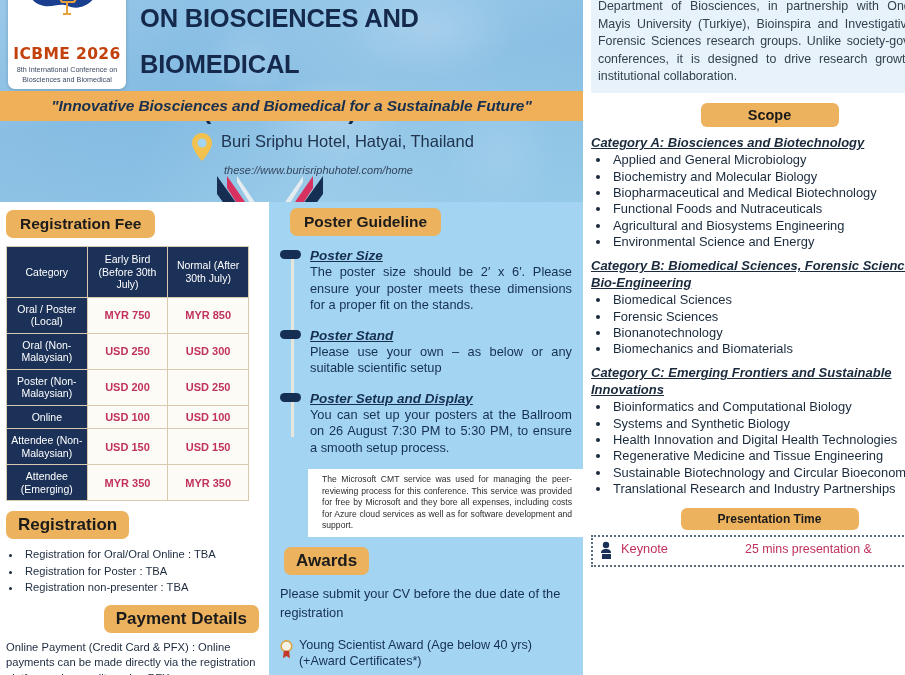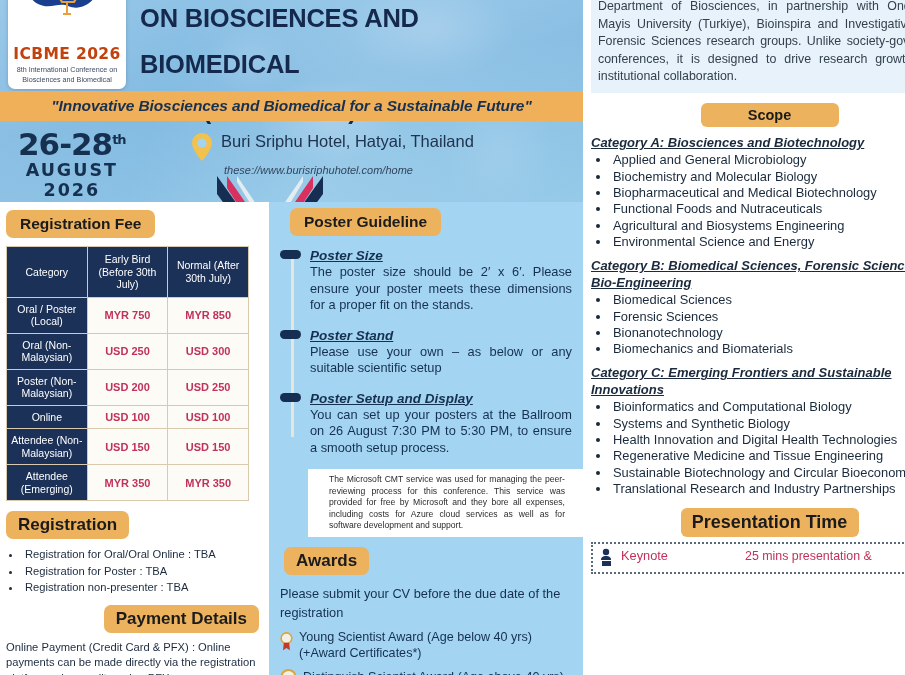--- a/index.html
+++ b/index.html
@@ -232,37 +232,37 @@
     font-size: 12.8px;
     line-height: 16.5px;
     color: #16304f;
     text-align: justify;
   }
 
   .cmt-box {
     margin: 4px 0 0 28px;
     width: 278px;
     background: #ffffff;
-    padding: 5px 21px;
+    padding: 5px 14px;
     font-size: 8.6px;
     line-height: 11.5px;
     color: #2b2b2b;
     text-align: justify;
     font-family: "Liberation Sans", sans-serif;
   }
 
   .awards-intro {
     margin-top: 9px;
     font-size: 12.8px;
     line-height: 19px;
     color: #16304f;
   }
   .award-row {
     display: flex; align-items: flex-start;
-    gap: 6px; margin-top: 7px;
+    gap: 6px; margin-top: 15px;
   }
   .award-text {
     font-size: 12.6px; line-height: 16.5px; color: #16304f;
   }
 
   
   .col-right {
     position: absolute; left: 583px; top: 0;
     width: 373px; height: 675px;
     background: #ffffff;
@@ -307,21 +307,21 @@
     padding-left: 2px;
   }
   .pres-head-wrap { text-align: center; margin-top: 11px; }
   .pres-pill {
     display: inline-block;
     background: #edb25e;
     border-radius: 6px;
     padding: 4px 0;
     width: 178px;
     text-align: center;
-    font-size: 18px;
+    font-size: 12px;
     font-weight: bold;
     color: #1b1b1b;
   }
   .pres-table {
     margin-top: 5px;
     border: 2px dotted #5a6a7d;
     padding: 4px 6px;
     height: 32px;
     overflow: hidden;
   }
@@ -357,25 +357,20 @@
 
     <div class="conf-title">
       <div>ON BIOSCIENCES AND BIOMEDICAL</div>
       <div>2026 (ICBME2026)</div>
     </div>
 
     <div class="tagline-bar">
       <span>"Innovative Biosciences and Biomedical for a Sustainable Future"</span>
     </div>
 
-    <div class="date-block">
-      <div class="date-range"><span>26-28</span><sup>th</sup></div>
-      <div class="date-month">AUGUST</div>
-      <div class="date-year">2026</div>
-    </div>
 
     <div class="venue-wrap">
       <div class="venue-row">
         <svg class="pin-icon" width="24" height="30" viewBox="0 0 24 30">
           <path d="M12 1 C6.5 1 2 5.5 2 11 C2 18 12 29 12 29 C12 29 22 18 22 11 C22 5.5 17.5 1 12 1 Z" fill="#f2c14e"></path>
           <circle cx="12" cy="11" r="4.6" fill="#a3d4f2"></circle>
         </svg>
         <div class="venue-name">Buri Sriphu Hotel, Hatyai, Thailand</div>
       </div>
       <div class="venue-url">these://www.burisriphuhotel.com/home</div>

